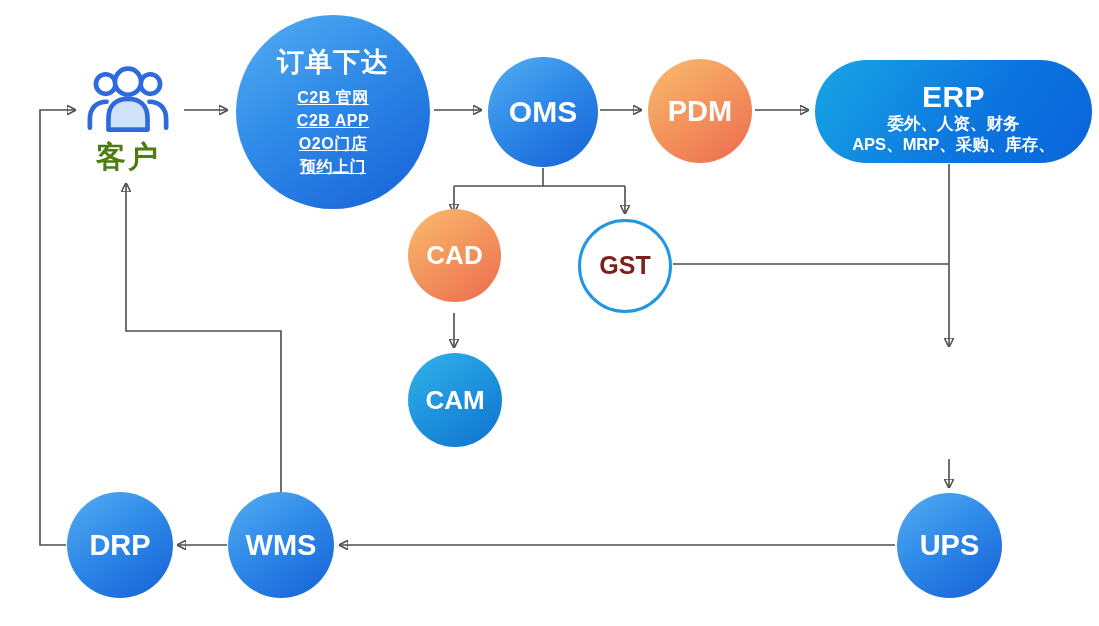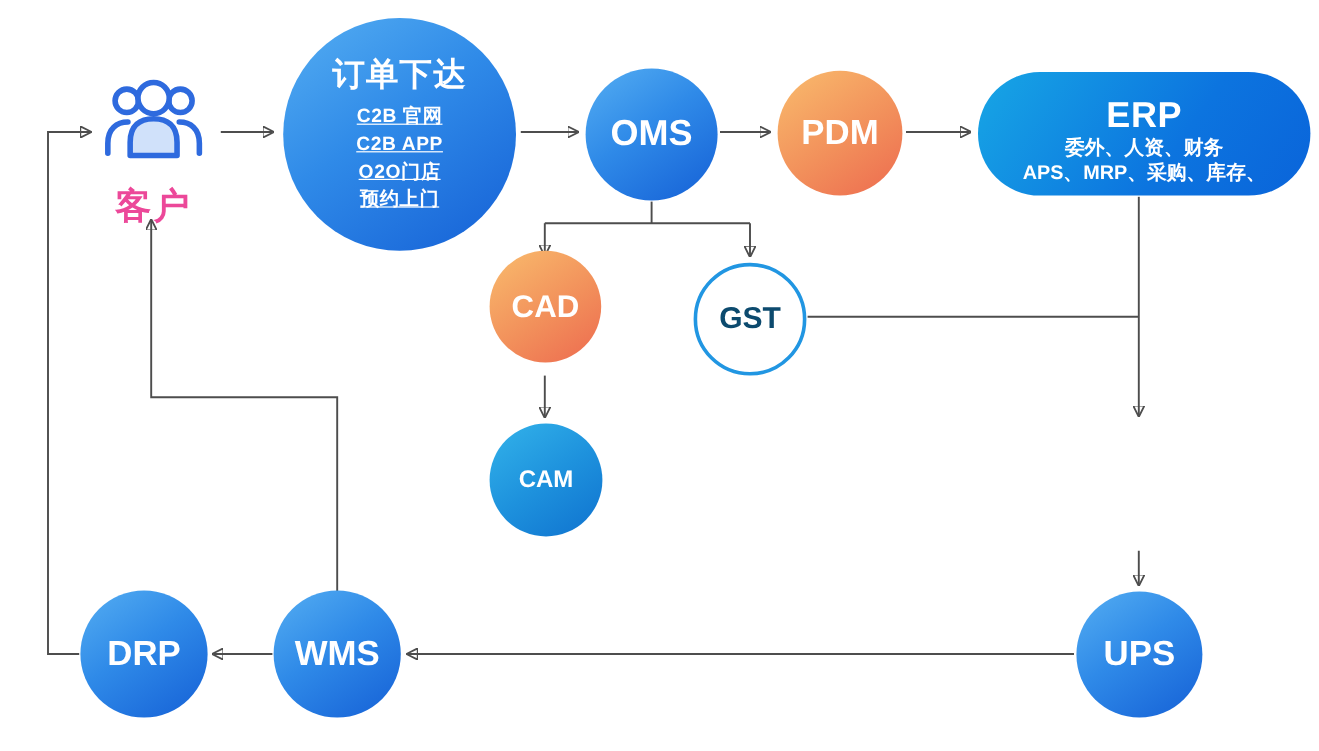--- a/index.html
+++ b/index.html
@@ -49,46 +49,46 @@
   .node-pdm { left: 648px; top: 59px;  width: 104px; height: 104px; font-size: 29px; }
 
   .node-erp {
     left: 815px; top: 60px; width: 277px; height: 103px;
     border-radius: 52px;
   }
   .node-erp .erp-title { font-size: 30px; line-height: 32px; letter-spacing: 0.5px; margin-top: 13px; }
   .node-erp .erp-sub   { font-size: 16.5px; line-height: 21px; }
 
   .node-cad { left: 408px; top: 209px; width: 93px;  height: 93px;  font-size: 26px; }
-  .node-cam { left: 408px; top: 353px; width: 94px;  height: 94px;  font-size: 20px; }
+  .node-cam { left: 408px; top: 353px; width: 94px;  height: 94px;  font-size: 26px; }
 
   .node-gst {
     left: 578px; top: 219px; width: 94px; height: 94px;
     background: #ffffff;
     border: 3px solid #2196e2;
-    color: #0c4a6e;
+    color: #7f1d1d;
     font-size: 25px;
     text-align: right;
   }
 
   .node-mes { left: 898px; top: 353px; width: 105px; height: 105px; font-size: 29px; }
   .node-ups { left: 897px; top: 493px; width: 105px; height: 105px; font-size: 29px; }
   .node-wms { left: 228px; top: 492px; width: 106px; height: 106px; font-size: 29px; }
   .node-drp { left: 67px;  top: 492px; width: 106px; height: 106px; font-size: 29px; }
 
   .node-customer {
     left: 81px; top: 58px; width: 94px;
     background: transparent;
   }
   .customer-icon { width: 90px; height: 80px; display: block; }
   .customer-label {
-    margin-top: 16px;
+    margin-top: 0px;
     font-size: 30px;
     letter-spacing: 2px;
-    color: #ec4899;
+    color: #4d7c0f;
     font-weight: bold;
   }
 </style>
 </head>
 <body>
 
 <div class="canvas">
 
   <svg class="connectors" viewBox="0 0 1099 626" xmlns="http://www.w3.org/2000/svg">
     <defs>

